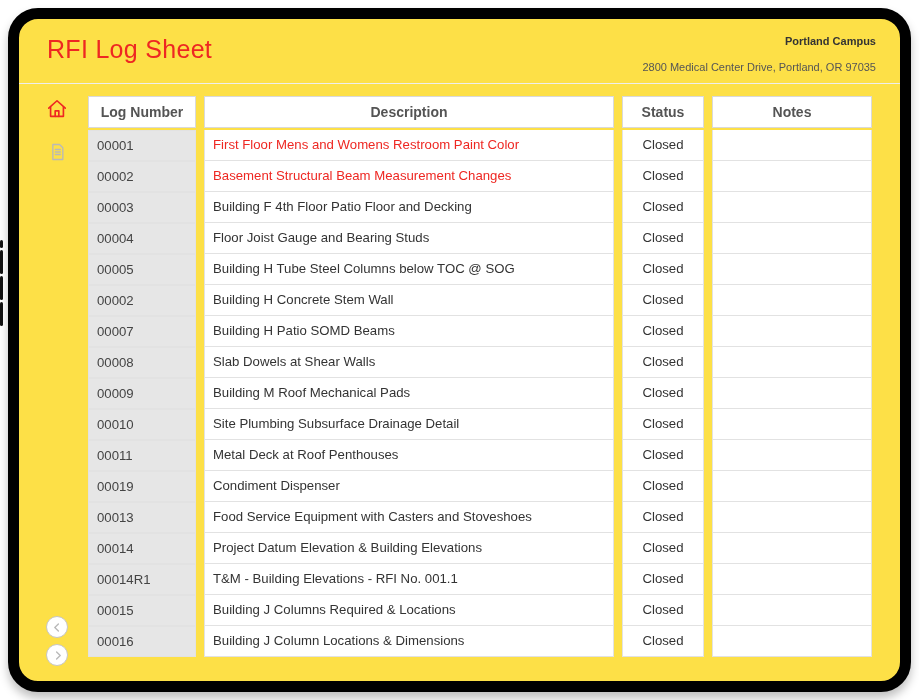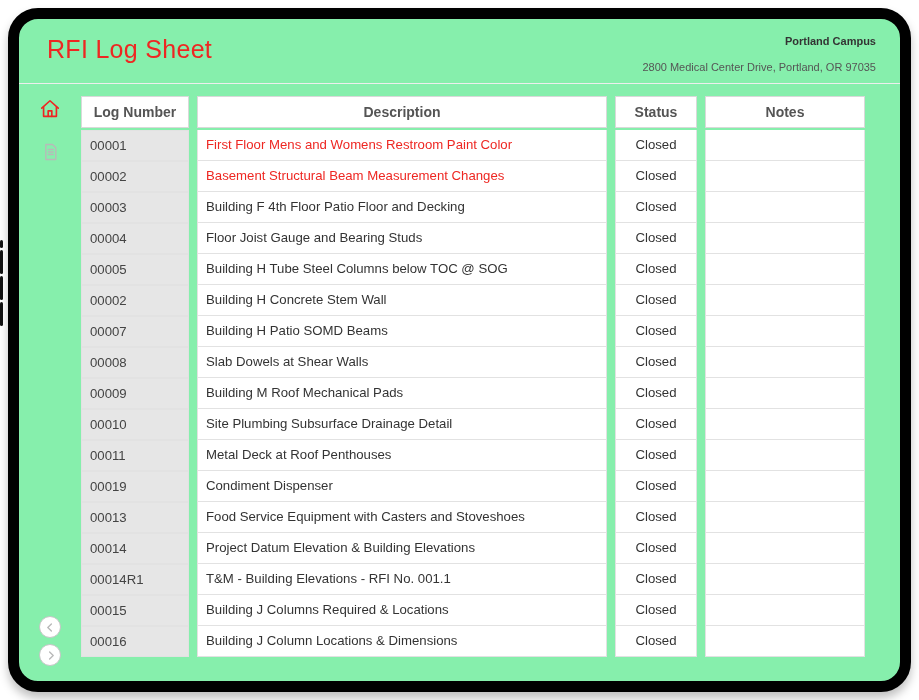--- a/index.html
+++ b/index.html
@@ -8,21 +8,21 @@
     background: #fff;
     width: 919px;
     height: 700px;
     overflow: hidden;
   }
   .device {
     position: absolute;
     top: 8px; left: 8px; right: 8px; bottom: 8px;
     border: 11px solid #000;
     border-radius: 30px;
-    background: #86efac;
+    background: #fde047;
     box-shadow: 0 6px 10px rgba(0,0,0,0.25);
     overflow: hidden;
   }
   .header {
     display: flex;
     justify-content: space-between;
     align-items: flex-start;
     padding: 16px 24px 10px 28px;
     border-bottom: 1px solid #eee;
   }
@@ -31,20 +31,21 @@
     font-size: 25px;
     font-weight: 400;
     letter-spacing: 0.3px;
   }
   .header-right { text-align: right; }
   .campus { font-weight: 700; font-size: 11px; color: #333; }
   .addr { font-size: 11px; color: #555; margin-top: 14px; }
   .body {
     display: flex;
     height: calc(100% - 70px);
+    padding-left: 7px;
   }
   .sidebar {
     width: 62px;
     display: flex;
     flex-direction: column;
     align-items: center;
     padding-top: 14px;
     gap: 18px;
     position: relative;
   }

